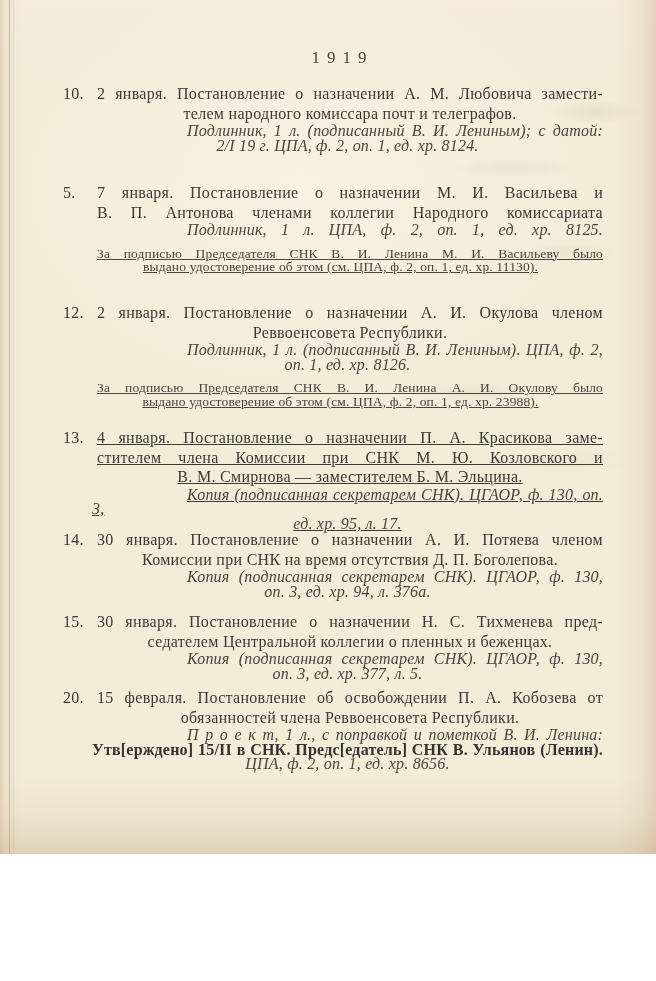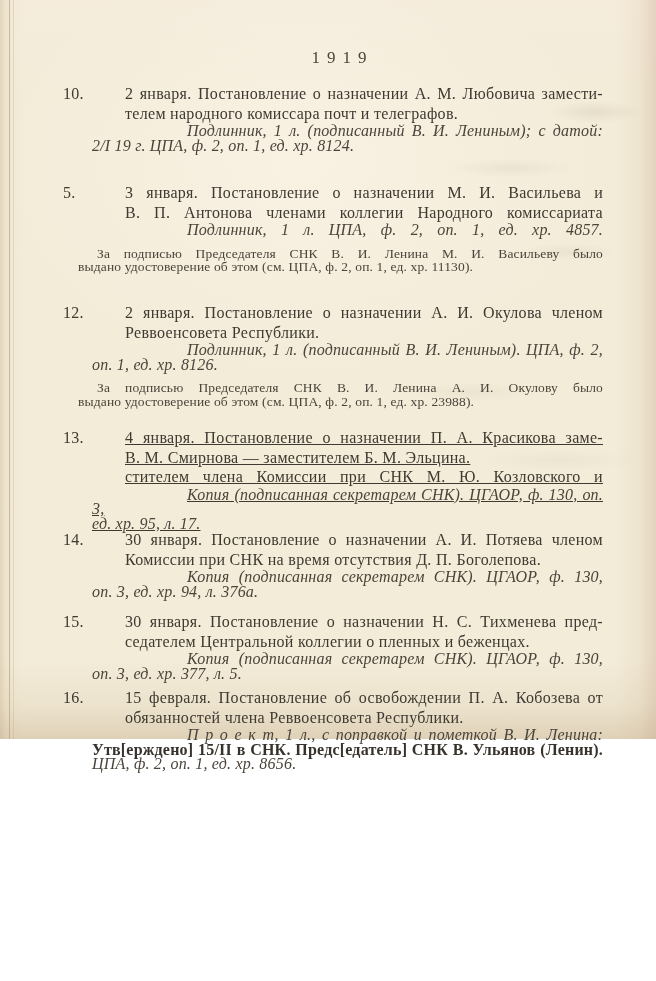--- a/index.html
+++ b/index.html
@@ -6,21 +6,21 @@
   body {
     width: 656px; height: 981px;
     overflow: hidden;
     font-family: "Liberation Serif", "DejaVu Serif", serif;
     --paper: #f3ecd9;
     --ink: #3e3931;
     --ink2: #4a443b;
   }
   .paper {
     position: relative;
-    width: 656px; height: 739px;
+    width: 656px; height: 854px;
     background:
       radial-gradient(420px 300px at 46% 22%, rgba(250,243,229,.85), rgba(250,243,229,0) 70%),
       linear-gradient(to bottom, rgba(246,236,222,.55), rgba(246,236,222,0) 90px),
       var(--paper);
   }
   
   .edge-left {
     position: absolute; left: 0; top: 0; bottom: 0; width: 26px;
     background: linear-gradient(to right,
       rgba(198,175,140,.38) 0px,
@@ -69,35 +69,36 @@
     font-size: 17px; line-height: 17px;
     letter-spacing: 7px; padding-left: 7px; 
     color: var(--ink2);
   }
   .entries { position: absolute; inset: 0; }
   .entry { position: absolute; left: 97px; right: 53px; color: var(--ink); }
   .num {
     position: absolute; left: -34px; top: 0;
     font-size: 16px; line-height: 19.5px; letter-spacing: .3px;
   }
-  .line { text-align: left; }
+  .line { text-align: center; }
   .line.j { text-align: justify; text-align-last: justify; }
   .body .line {
-    font-size: 16px; line-height: 19.5px; letter-spacing: .3px; margin-left: 28px;
+    font-size: 16px; line-height: 19.5px; letter-spacing: .3px;
   }
   .anno { color: var(--ink2); }
   .anno.cite {
     font-style: italic;
     font-size: 16px; line-height: 14.6px; letter-spacing: .2px;
     margin: 1px 0 0 -5px;
   }
   .anno.note {
     font-style: normal;
     font-size: 13.5px; line-height: 13.8px; letter-spacing: .15px;
     margin: 9px 0 0 -19px;
+    text-decoration: underline;
   }
   .line.ind-large { text-indent: 95px; }
   .line.ind-small { text-indent: 19px; }
   .line.ind-tiny  { text-indent: 10px; }
   .line.bold { font-weight: 700; color: #37322b; }
   .line.roman { font-style: normal; }
 </style>
 </head>
 <body style="--paper: #f3ecd9; --ink: #3e3931; --ink2: #4a443b;">
 
@@ -120,26 +121,26 @@
     <div class="annos">
           <div class="anno cite">
             <div class="line j ind-large">Подлинник, 1 л. (подписанный В. И. Лениным); с датой:</div>
             <div class="line">2/I 19 г. ЦПА, ф. 2, оп. 1, ед. хр. 8124.</div>
           </div>
         </div>
   </section>
       <section class="entry" style="top: 183px;">
     <span class="num">5.</span>
     <div class="body">
-          <div class="line j">3 января. Постановление о назначении М. И. Васильева и</div>
+          <div class="line j">7 января. Постановление о назначении М. И. Васильева и</div>
           <div class="line j">В. П. Антонова членами коллегии Народного комиссариата</div>
         </div>
     <div class="annos">
           <div class="anno cite">
-            <div class="line j ind-large">Подлинник, 1 л. ЦПА, ф. 2, оп. 1, ед. хр. 4857.</div>
+            <div class="line j ind-large">Подлинник, 1 л. ЦПА, ф. 2, оп. 1, ед. хр. 8125.</div>
           </div>
           <div class="anno note">
             <div class="line j ind-small">За подписью Председателя СНК В. И. Ленина М. И. Васильеву было</div>
             <div class="line">выдано удостоверение об этом (см. ЦПА, ф. 2, оп. 1, ед. хр. 11130).</div>
           </div>
         </div>
   </section>
       <section class="entry" style="top: 303px;">
     <span class="num">12.</span>
     <div class="body">
@@ -154,22 +155,22 @@
           <div class="anno note">
             <div class="line j ind-small">За подписью Председателя СНК В. И. Ленина А. И. Окулову было</div>
             <div class="line">выдано удостоверение об этом (см. ЦПА, ф. 2, оп. 1, ед. хр. 23988).</div>
           </div>
         </div>
   </section>
       <section class="entry" style="top: 428px; text-decoration: underline;">
     <span class="num">13.</span>
     <div class="body">
           <div class="line j">4 января. Постановление о назначении П. А. Красикова заме-</div>
+          <div class="line j">стителем члена Комиссии при СНК М. Ю. Козловского и</div>
           <div class="line">В. М. Смирнова — заместителем Б. М. Эльцина.</div>
-          <div class="line j">стителем члена Комиссии при СНК М. Ю. Козловского и</div>
         </div>
     <div class="annos">
           <div class="anno cite">
             <div class="line j ind-large">Копия (подписанная секретарем СНК). ЦГАОР, ф. 130, оп. 3,</div>
             <div class="line">ед. хр. 95, л. 17.</div>
           </div>
         </div>
   </section>
       <section class="entry" style="top: 530px;">
     <span class="num">14.</span>
@@ -191,21 +192,21 @@
           <div class="line">седателем Центральной коллегии о пленных и беженцах.</div>
         </div>
     <div class="annos">
           <div class="anno cite">
             <div class="line j ind-large">Копия (подписанная секретарем СНК). ЦГАОР, ф. 130,</div>
             <div class="line">оп. 3, ед. хр. 377, л. 5.</div>
           </div>
         </div>
   </section>
       <section class="entry" style="top: 688px;">
-    <span class="num">16.</span>
+    <span class="num">20.</span>
     <div class="body">
           <div class="line j">15 февраля. Постановление об освобождении П. А. Кобозева от</div>
           <div class="line">обязанностей члена Реввоенсовета Республики.</div>
         </div>
     <div class="annos">
           <div class="anno cite">
             <div class="line j ind-large">П р о е к т, 1 л., с поправкой и пометкой В. И. Ленина:</div>
             <div class="line j bold roman">Утв[ерждено] 15/II в СНК. Предс[едатель] СНК В. Ульянов (Ленин).</div>
             <div class="line">ЦПА, ф. 2, оп. 1, ед. хр. 8656.</div>
           </div>

